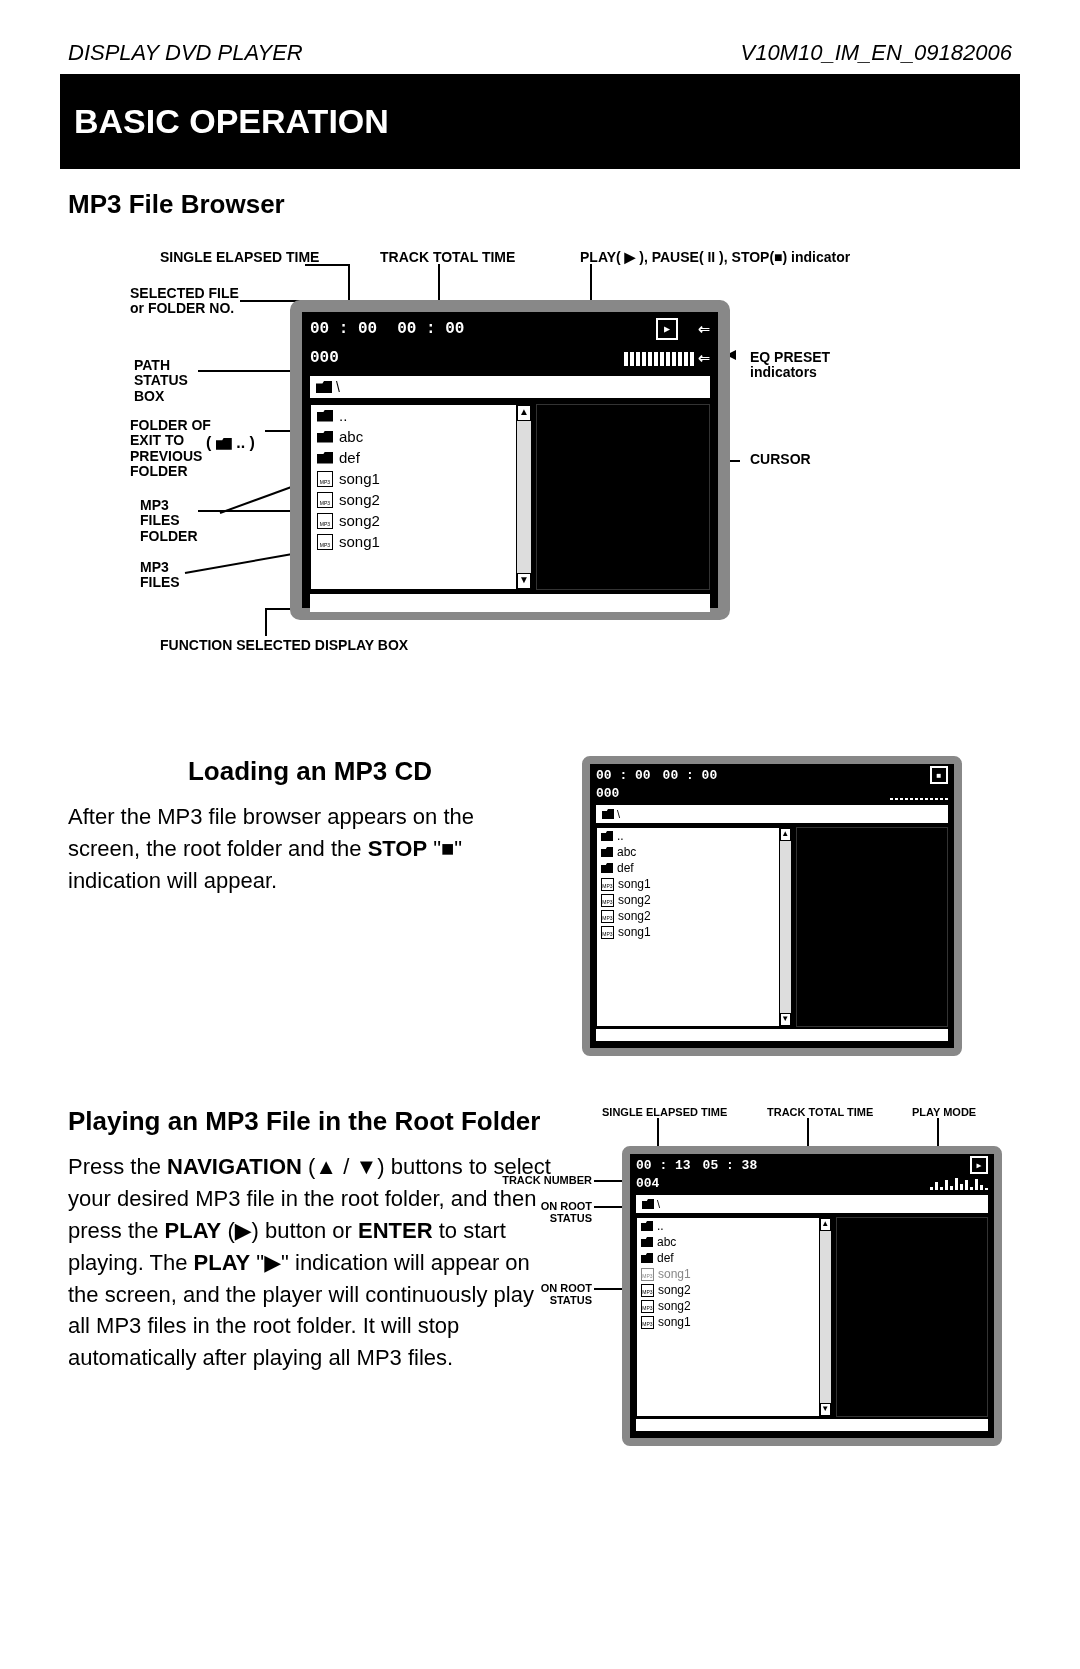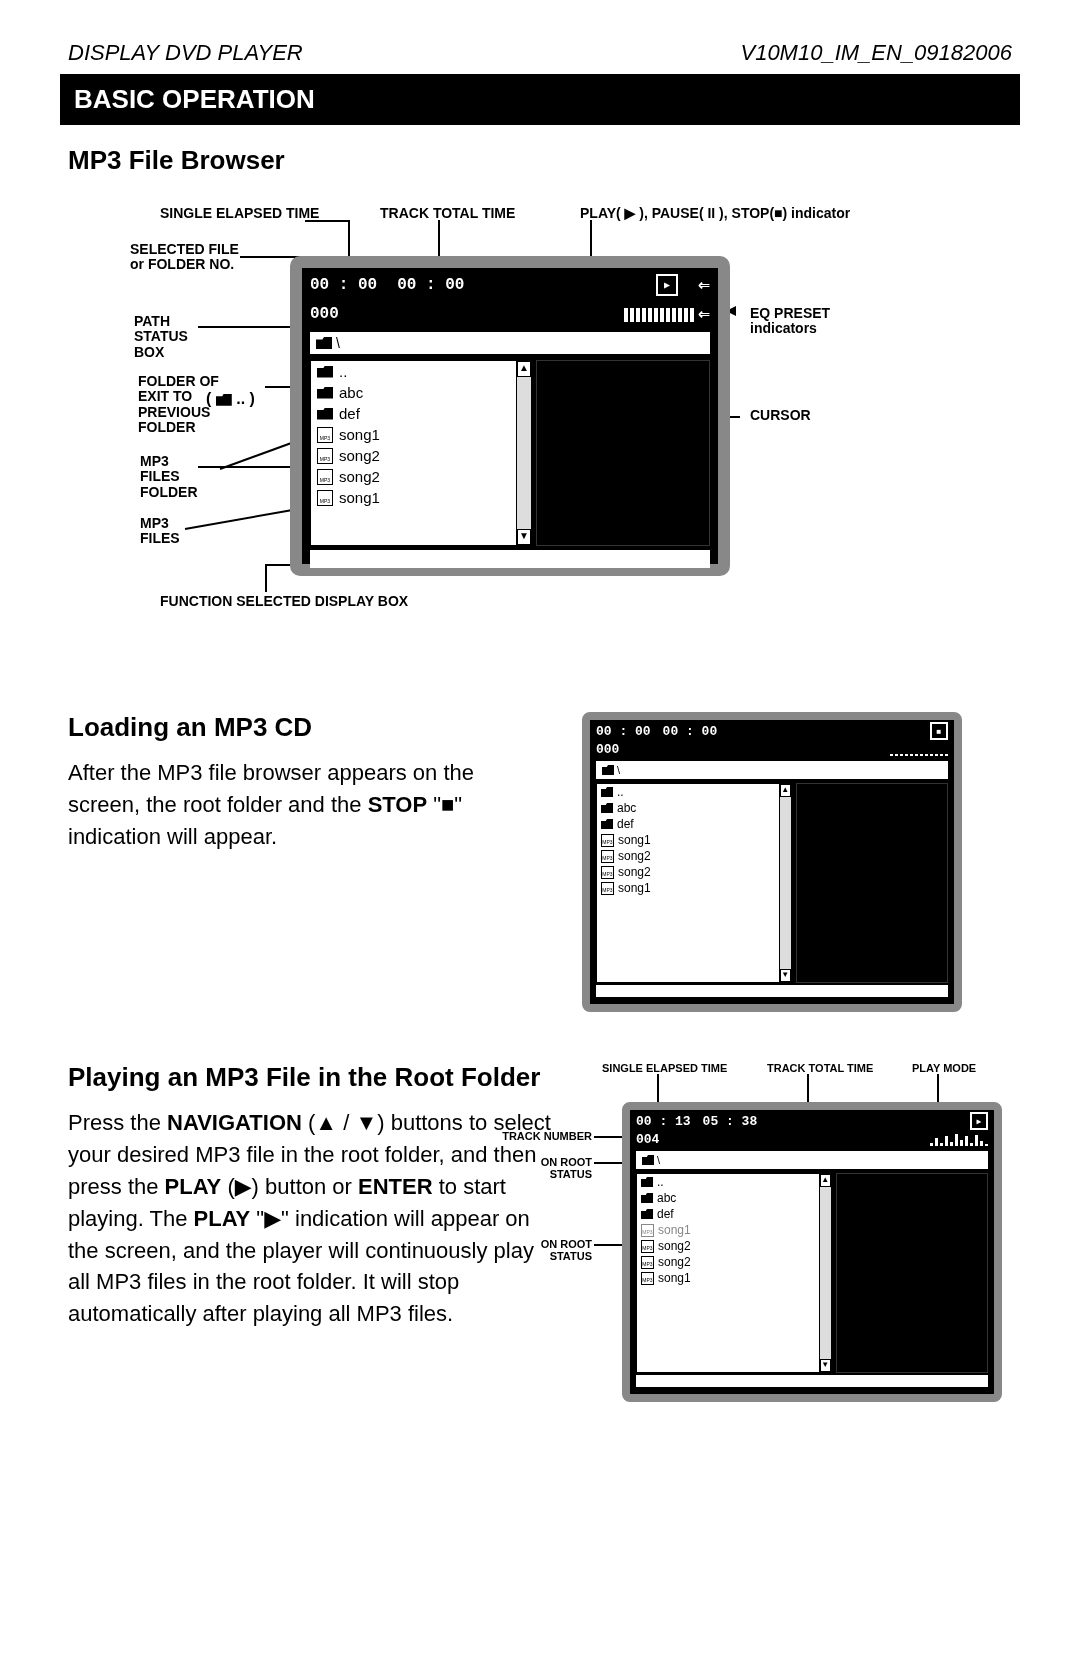--- a/index.html
+++ b/index.html
@@ -16,22 +16,22 @@
     display: flex;
     justify-content: space-between;
     font-style: italic;
     font-size: 22px;
     padding: 0 8px 8px 8px;
   }
   .black-bar {
     background: #000;
     color: #fff;
     font-weight: bold;
-    font-size: 26px;
-    padding: 10px 14px;
+    font-size: 34px;
+    padding: 28px 14px;
   }
   .section-title {
     font-weight: bold;
     font-size: 26px;
     margin: 20px 0 14px 0;
     padding: 0 8px;
   }
   .body-text {
     font-size: 22px;
     line-height: 1.45;
@@ -279,21 +279,21 @@
     <div class="arrow-line" style="left:150px; top:50px; width:60px; height:2px;"></div>
     <div class="arrow-line" style="left:208px; top:50px; width:2px; height:45px;"></div>
     <div class="arrow-head arrow-down" style="left:203px; top:93px;"></div>
 
     <div class="ann" style="left:44px; top:108px; white-space:pre;">PATH
 STATUS
 BOX</div>
     <div class="arrow-line" style="left:108px; top:120px; width:95px; height:2px;"></div>
     <div class="arrow-head arrow-right" style="left:200px; top:115px;"></div>
 
-    <div class="ann" style="left:48px; top:168px; white-space:pre;">FOLDER OF
+    <div class="ann" style="left:40px; top:168px; white-space:pre;">FOLDER OF
 EXIT TO
 PREVIOUS
 FOLDER</div>
     <span class="ann" style="left:116px; top:184px; font-size:16px;">( <span style="display:inline-block;width:16px;height:12px;background:#000;clip-path:polygon(0 20%,40% 20%,50% 0,100% 0,100% 100%,0 100%);vertical-align:middle;"></span> .. )</span>
     <div class="arrow-line" style="left:175px; top:180px; width:35px; height:2px;"></div>
     <div class="arrow-line" style="left:208px; top:158px; width:2px; height:24px;"></div>
     <div class="arrow-head arrow-right" style="left:208px; top:153px; border-left:10px solid #000;"></div>
 
     <div class="ann" style="left:50px; top:248px; white-space:pre;">MP3
 FILES
@@ -390,21 +390,21 @@
           </div>
           <div class="preview-pane"></div>
         </div>
         <div class="func-bar"></div>
       </div>
     </div>
   </div>
 
   <div class="two-col">
     <div class="left">
-      <div class="section-title" style="padding:0; margin-top:0;">Loading an MP3 CD</div>
+      <div class="section-title" style="padding:0; margin-top:0;text-align:center;">Loading an MP3 CD</div>
       <div class="body-text" style="padding:0;">
         <span>After the MP3 file browser appears on the screen, the root folder and the </span><b>STOP</b><span> "■" indication will appear.</span>
       </div>
     </div>
     <div class="right">
       <div class="screen2">
         <div class="topbar">
           <span>00 : 00</span>
           <span>00 : 00</span>
           <span class="spacer"></span>

